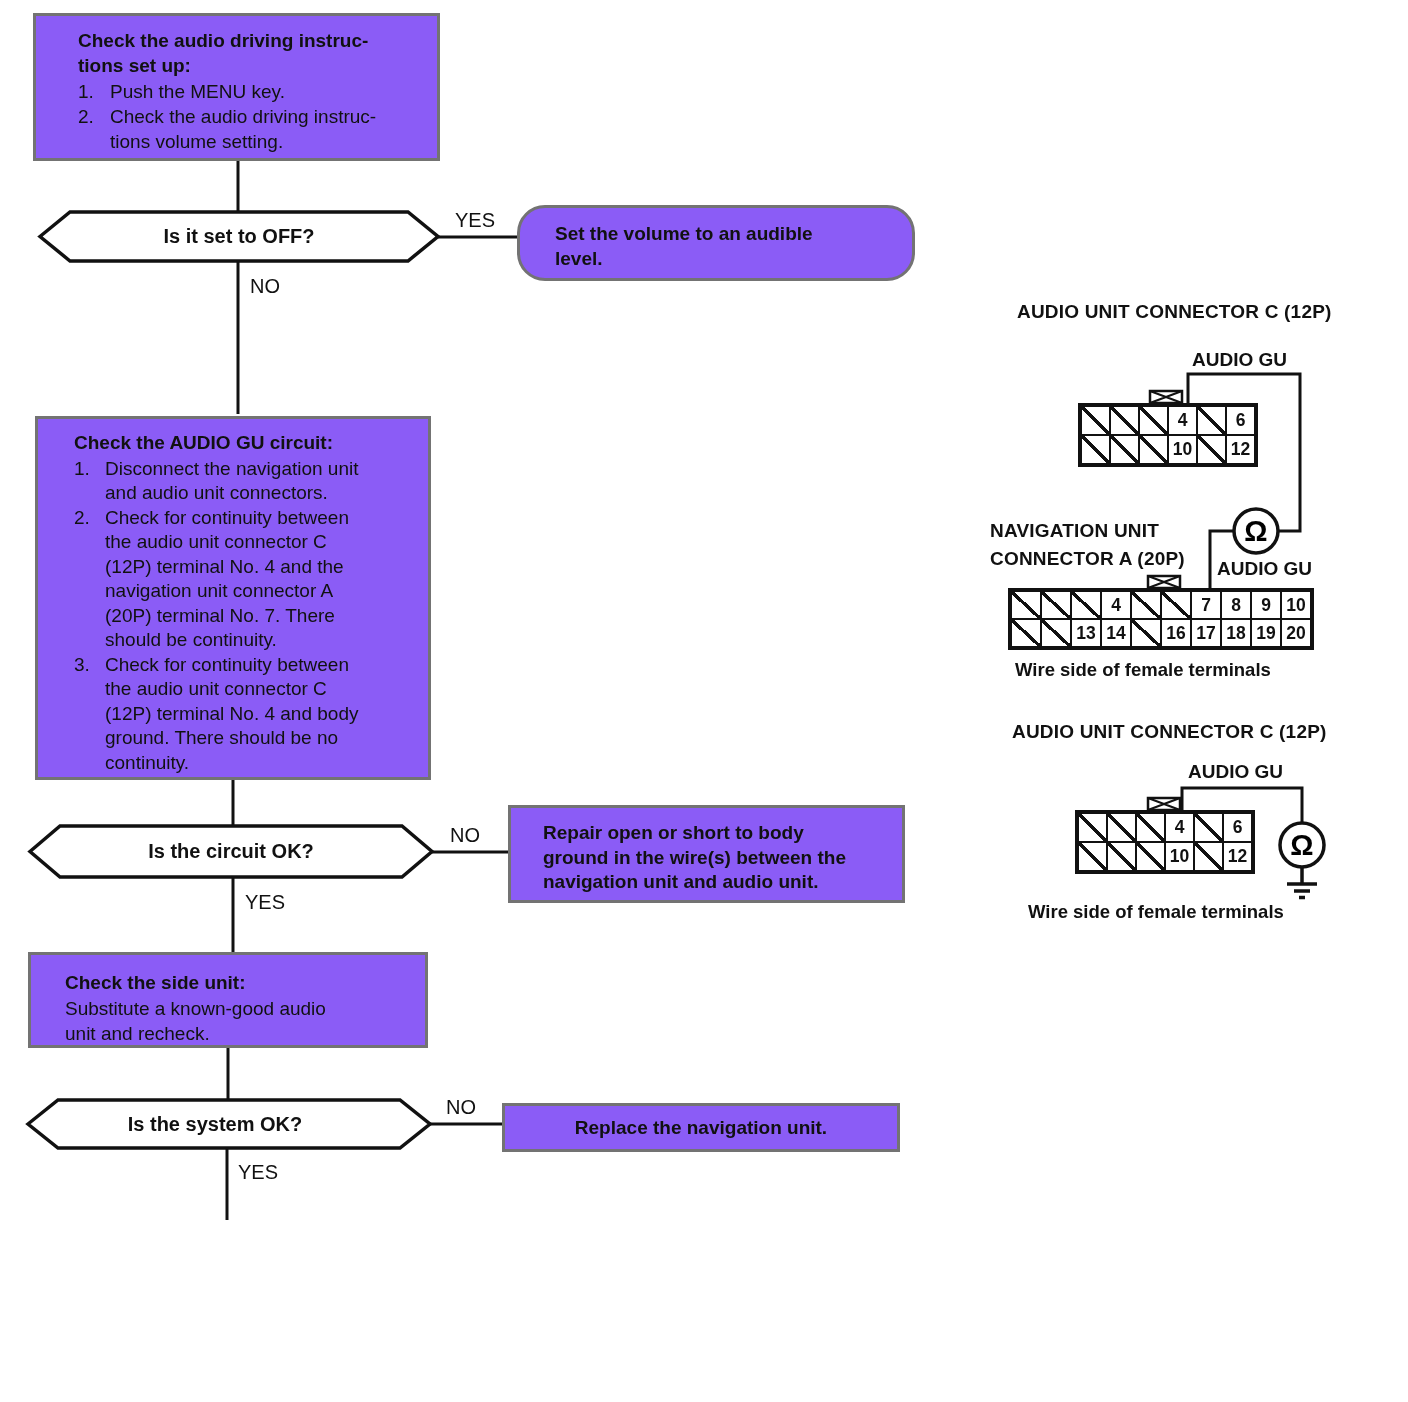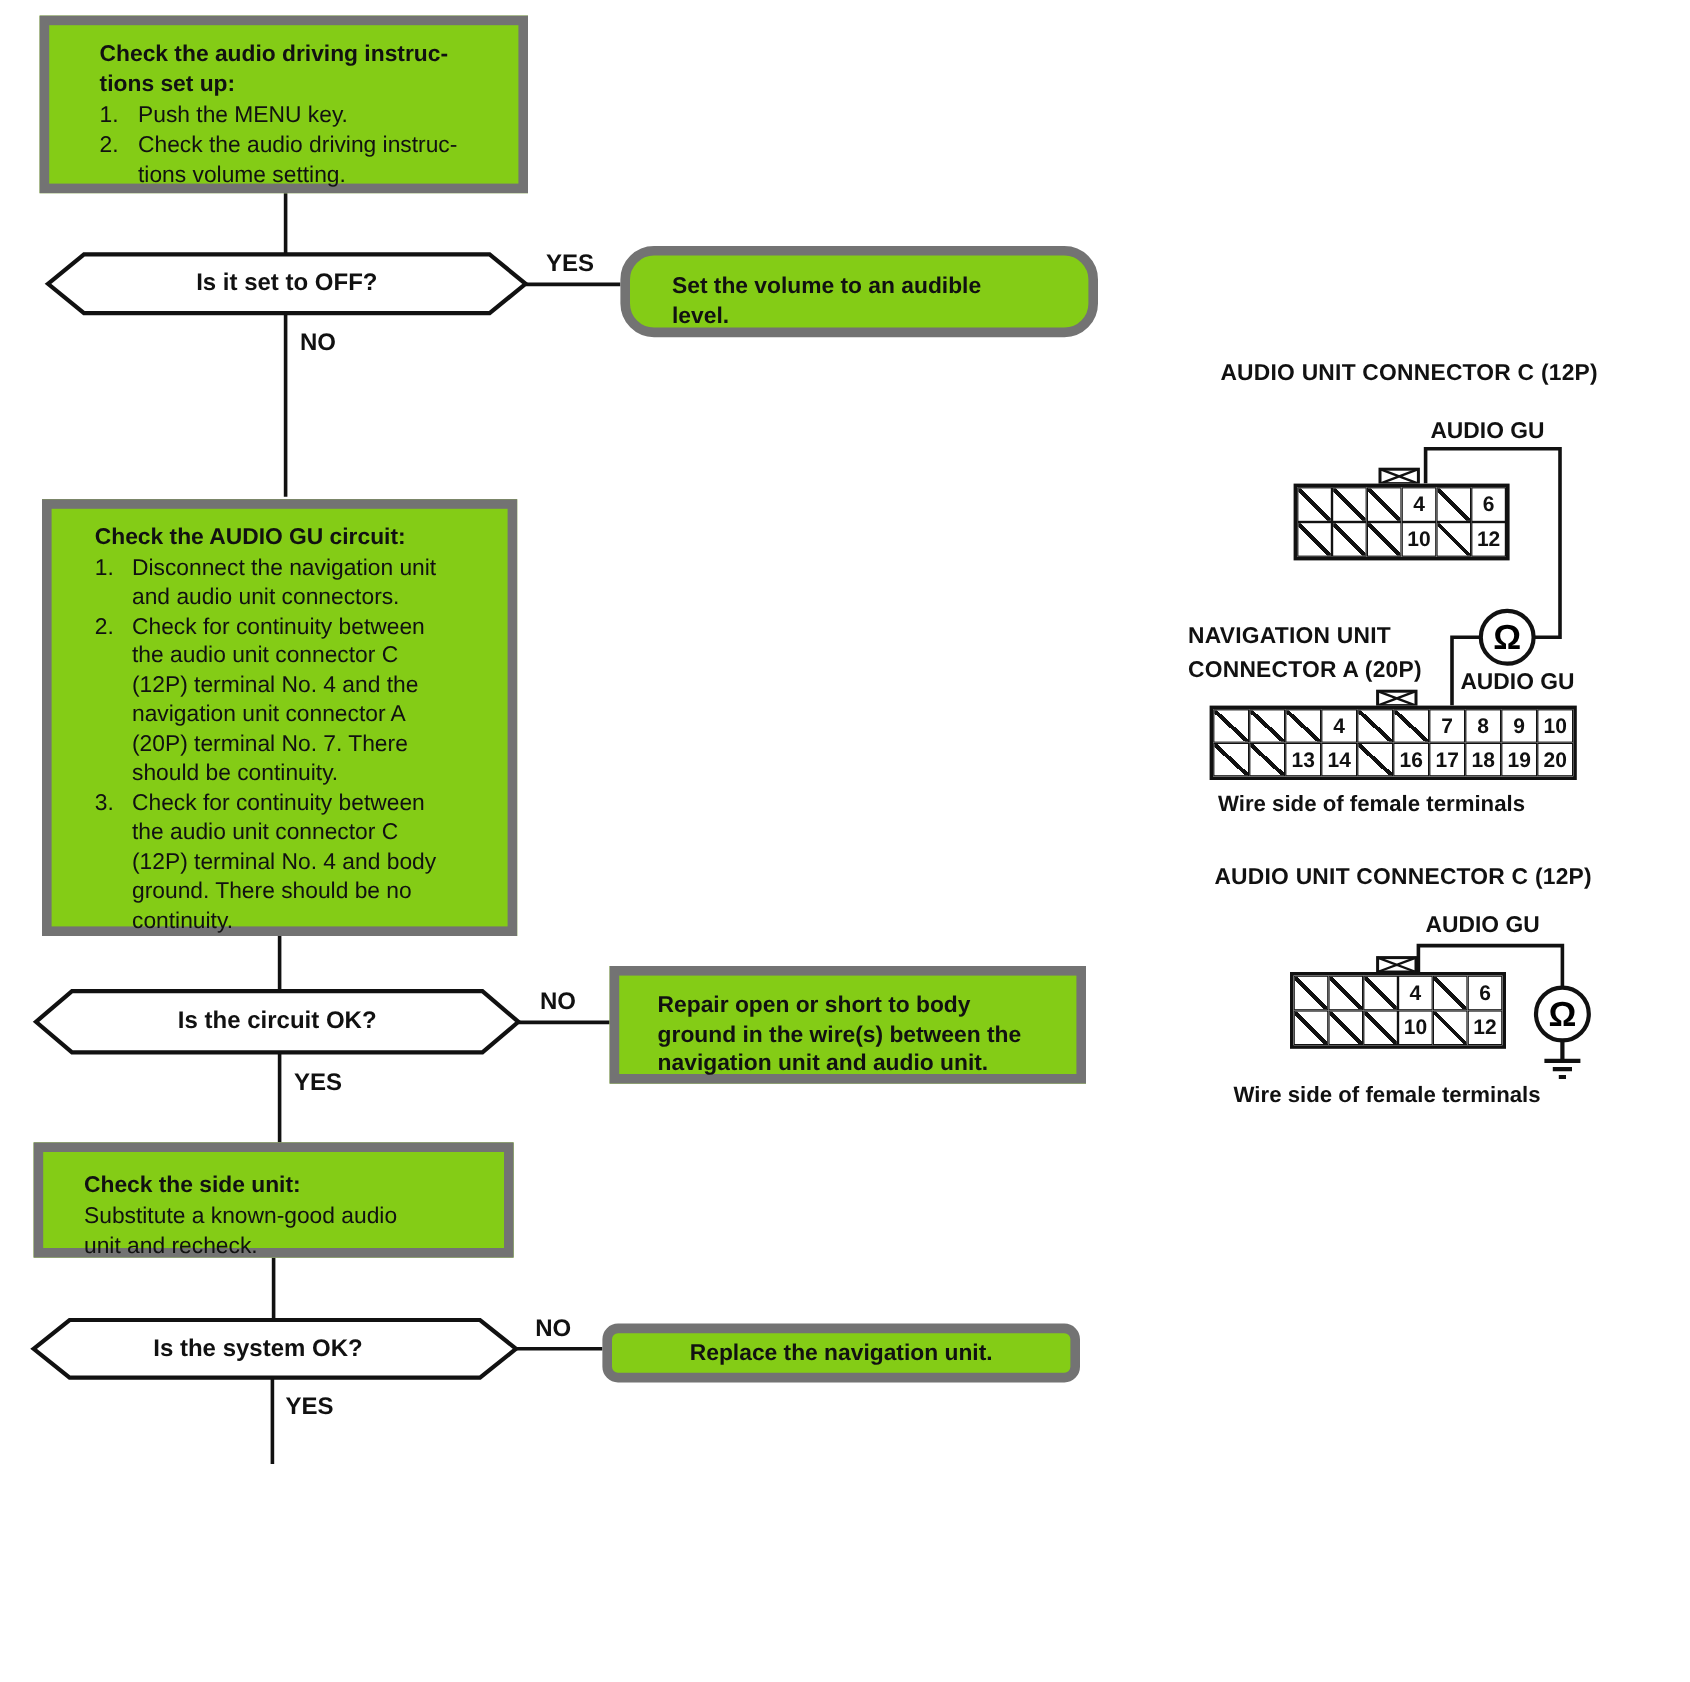--- a/index.html
+++ b/index.html
@@ -2,35 +2,35 @@
 <html><head>
 <meta charset="utf-8">
 <style>
   html,body{margin:0;padding:0;background:#fff;}
   #page{
     position:relative;width:1408px;height:1402px;background:#ffffff;
     font-family:"Liberation Sans","DejaVu Sans",sans-serif;color:#111;overflow:hidden;
   }
   #wires{position:absolute;left:0;top:0;width:1408px;height:1402px;}
   .box{
-    position:absolute;border:8px solid #737373;background:#84cc16;box-sizing:border-box;
+    position:absolute;border:3px solid #737373;background:#8b5cf6;box-sizing:border-box;
     font-size:19px;line-height:25px;
   }
   .bold{font-weight:700;}
   .pre{white-space:pre-line;}
   .step-title{font-weight:700;white-space:pre-line;margin:0 0 1px 0;}
   .item{display:flex;align-items:flex-start;}
   .item .num{flex:0 0 32px;}
   .item .txt{white-space:pre-line;}
   .hexlabel{
     position:absolute;display:flex;align-items:center;justify-content:center;
     font-size:20px;font-weight:700;text-align:center;
   }
-  .branch-label{position:absolute;font-size:20px;font-weight:700;}
-  .center-flex{display:flex;align-items:center;justify-content:center;text-align:center;border-radius:13px;}
+  .branch-label{position:absolute;font-size:20px;font-weight:400;}
+  .center-flex{display:flex;align-items:center;justify-content:center;text-align:center;}
   .conn-title{position:absolute;font-size:19px;font-weight:700;letter-spacing:0.2px;}
   .wire-label{position:absolute;font-size:19px;font-weight:700;}
   .caption{position:absolute;font-size:18.5px;font-weight:700;}
   .cgrid{
     position:absolute;display:grid;border:3px solid #111;background:#fff;box-sizing:border-box;
   }
   .cgrid.c12{grid-template-columns:repeat(6,29px);grid-auto-rows:29px;}
   .cgrid.a20{grid-template-columns:repeat(10,30px);grid-auto-rows:28px;}
   .cell{
     border:1.5px solid #111;box-sizing:border-box;display:flex;align-items:center;justify-content:center;

